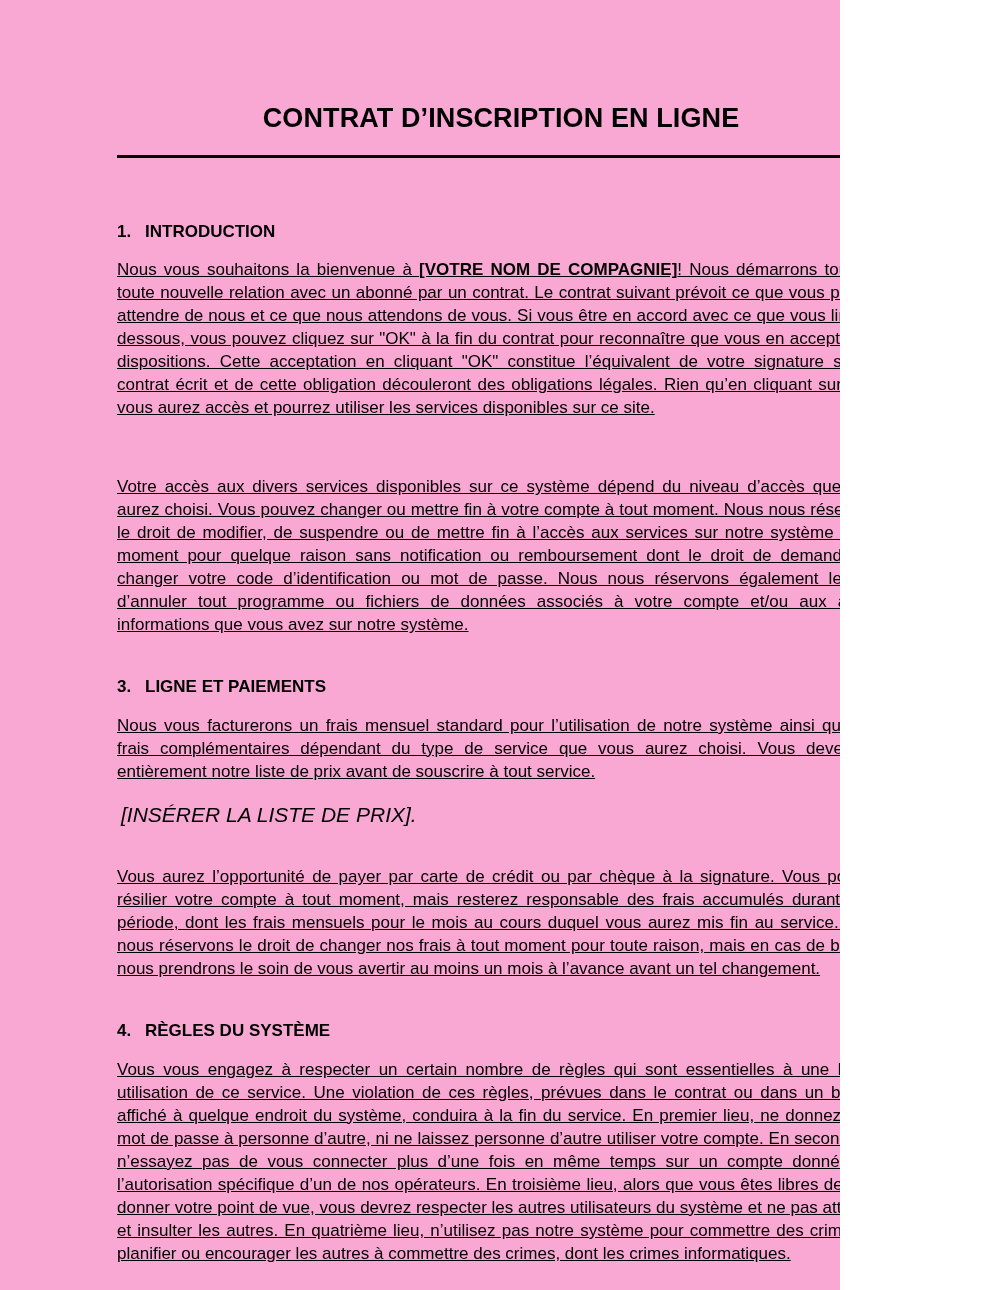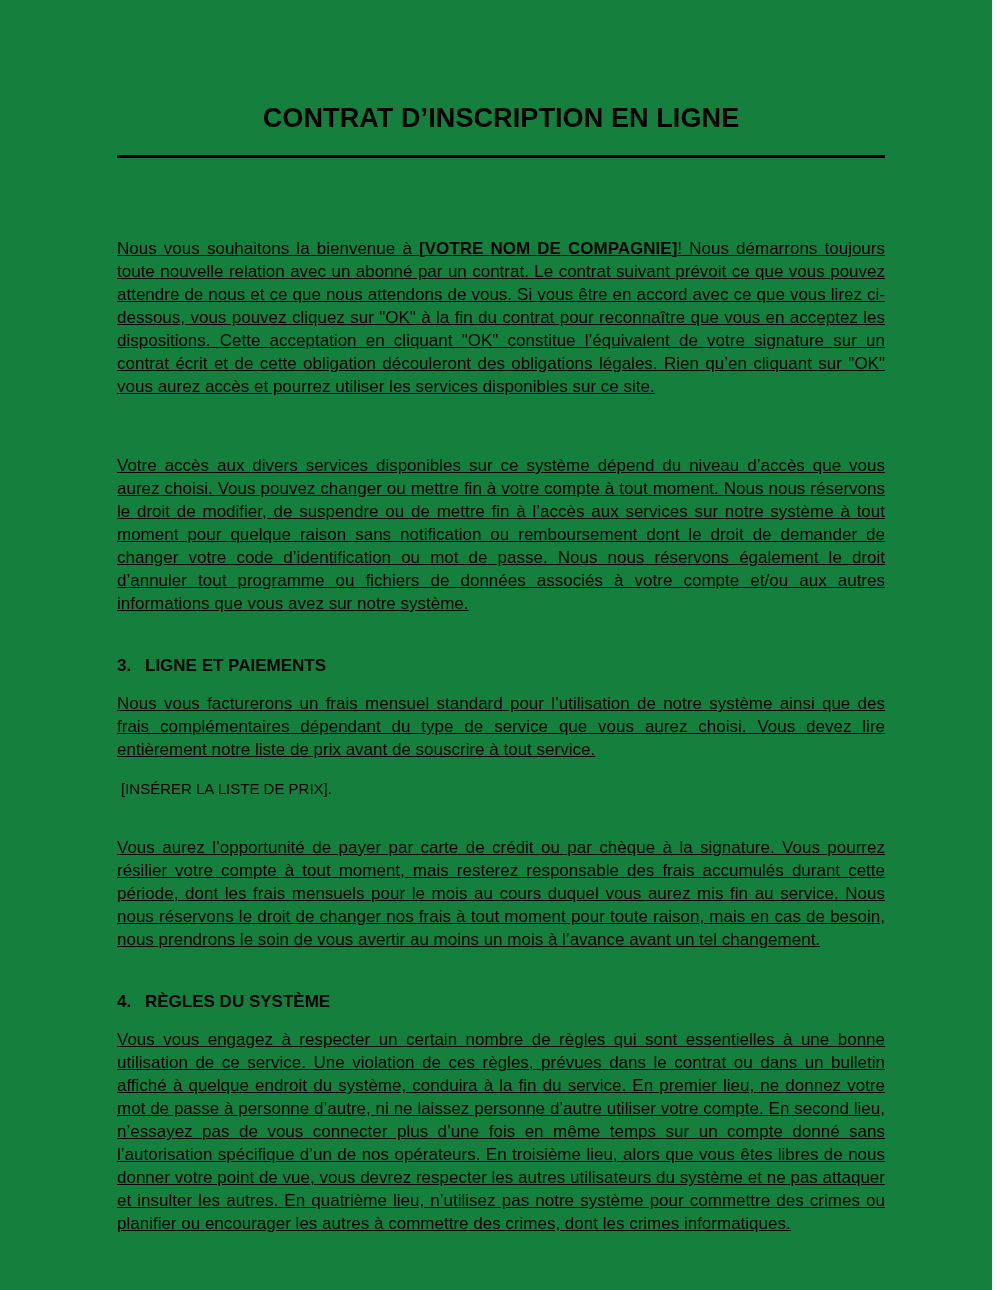--- a/index.html
+++ b/index.html
@@ -11,23 +11,23 @@
   body {
     width: 1000px;
     height: 1290px;
     font-family: "Liberation Sans", sans-serif;
     color: #000000;
     -webkit-font-smoothing: antialiased;
   }
 
   .page {
     position: relative;
-    width: 992px;
+    width: 840px;
     height: 1290px;
-    background: #15803d;
+    background: #f9a8d4;
     box-sizing: border-box;
     overflow: hidden;
   }
 
   .content {
     position: absolute;
     left: 117px;
     top: 0;
     width: 768px;
   }
@@ -75,25 +75,26 @@
     text-justify: inter-word;
     margin: 0;
     hyphens: none;
     text-decoration: underline;
   }
   .para.last-line-left {
     text-align-last: left;
   }
 
   .placeholder-line {
-    font-size: 15px;
+    font-size: 21px;
     line-height: 1.355;
     text-align: left;
     margin: 0;
     padding-left: 4px;
+    font-style: italic;
   }
 
   b, .bold { font-weight: bold; }
 
   
   .gap-head-1  { height: 63px; }
   .gap-h2p     { height: 16px; }
   .gap-p2h     { height: 40px; }
   .gap-price   { height: 18px; }
   .gap-after-price { height: 36px; }
@@ -103,20 +104,23 @@
 
 <div class="page">
   <div class="content">
 
     <h1 class="doc-title">CONTRAT D’INSCRIPTION EN LIGNE</h1>
 
     <div class="title-rule"></div>
 
     <div class="gap-head-1"></div>
 
+    <div class="section-heading">
+      <span class="sec-num">1.</span><span>INTRODUCTION</span>
+    </div>
     <div class="gap-h2p"></div>
     <p class="para last-line-left"><span>Nous vous souhaitons la bienvenue à </span><b>[VOTRE NOM DE COMPAGNIE]</b><span>! Nous démarrons toujours toute nouvelle relation avec un abonné par un contrat. Le contrat suivant prévoit ce que vous pouvez attendre de nous et ce que nous attendons de vous. Si vous être en accord avec ce que vous lirez ci-dessous, vous pouvez cliquez sur "OK" à la fin du contrat pour reconnaître que vous en acceptez les dispositions. Cette acceptation en cliquant "OK" constitue l’équivalent de votre signature sur un contrat écrit et de cette obligation découleront des obligations légales. Rien qu’en cliquant sur "OK" vous aurez accès et pourrez utiliser les services disponibles sur ce site.</span></p>
 
     <div class="gap-p2h"></div>
 
     <div class="gap-h2p"></div>
     <p class="para last-line-left">Votre accès aux divers services disponibles sur ce système dépend du niveau d’accès que vous aurez choisi. Vous pouvez changer ou mettre fin à votre compte à tout moment. Nous nous réservons le droit de modifier, de suspendre ou de mettre fin à l’accès aux services sur notre système à tout moment pour quelque raison sans notification ou remboursement dont le droit de demander de changer votre code d’identification ou mot de passe. Nous nous réservons également le droit d’annuler tout programme ou fichiers de données associés à votre compte et/ou aux autres informations que vous avez sur notre système.</p>
 
     <div class="gap-p2h"></div>
 

